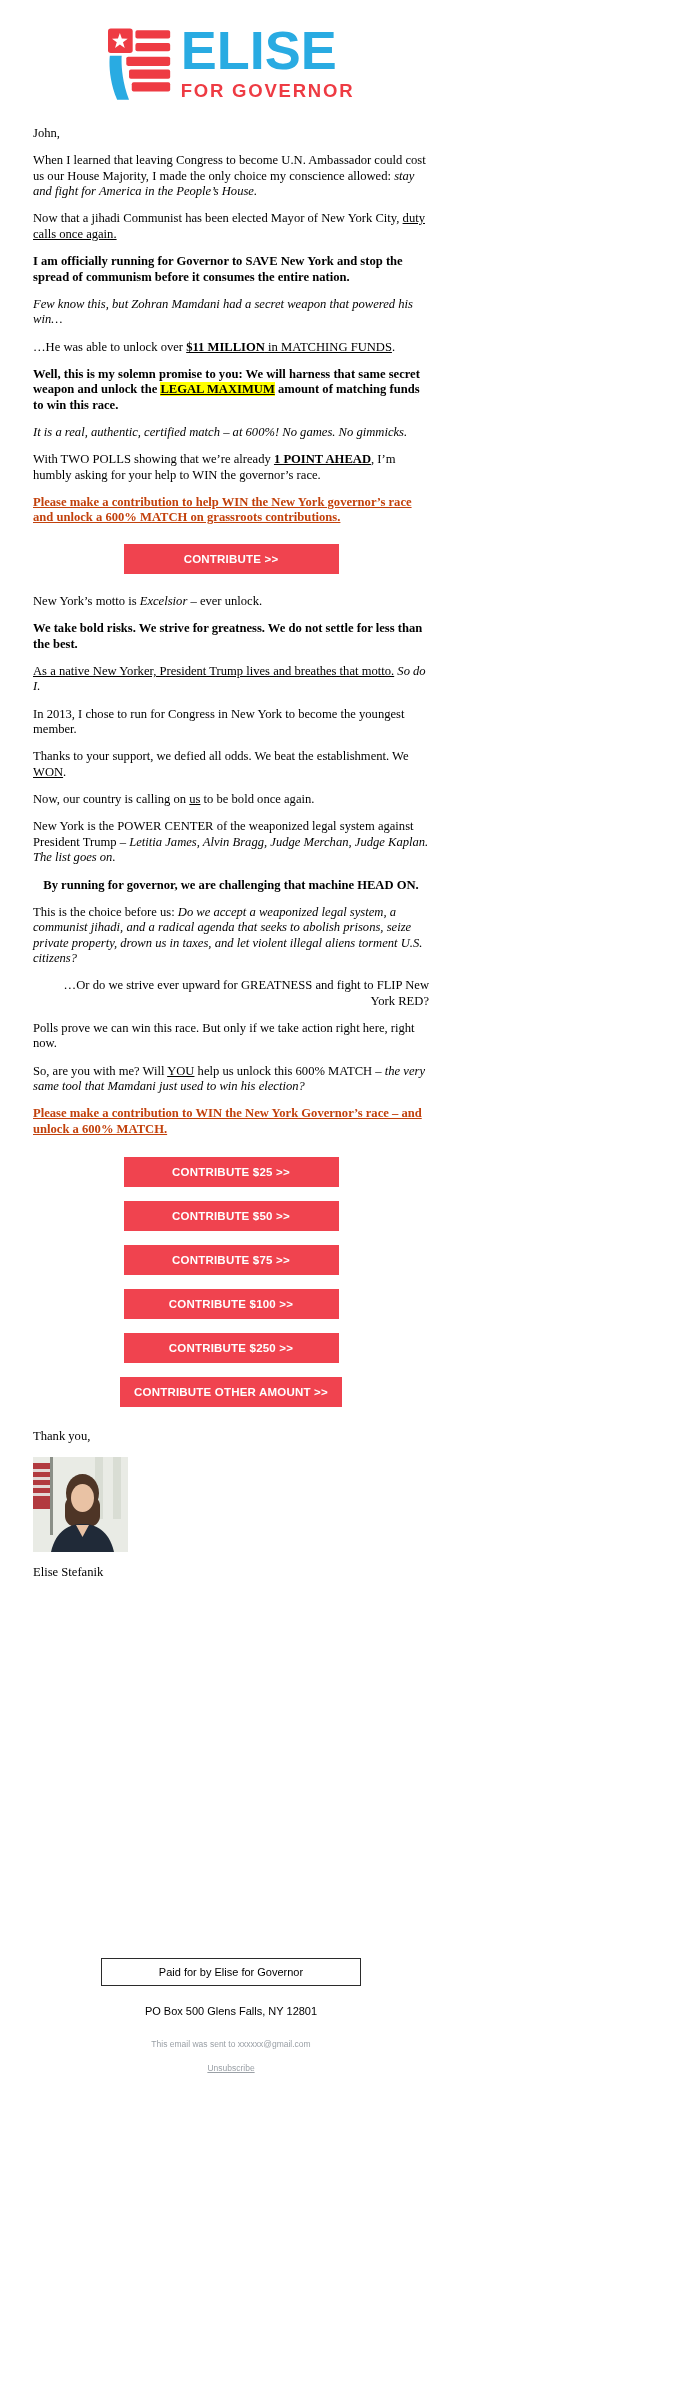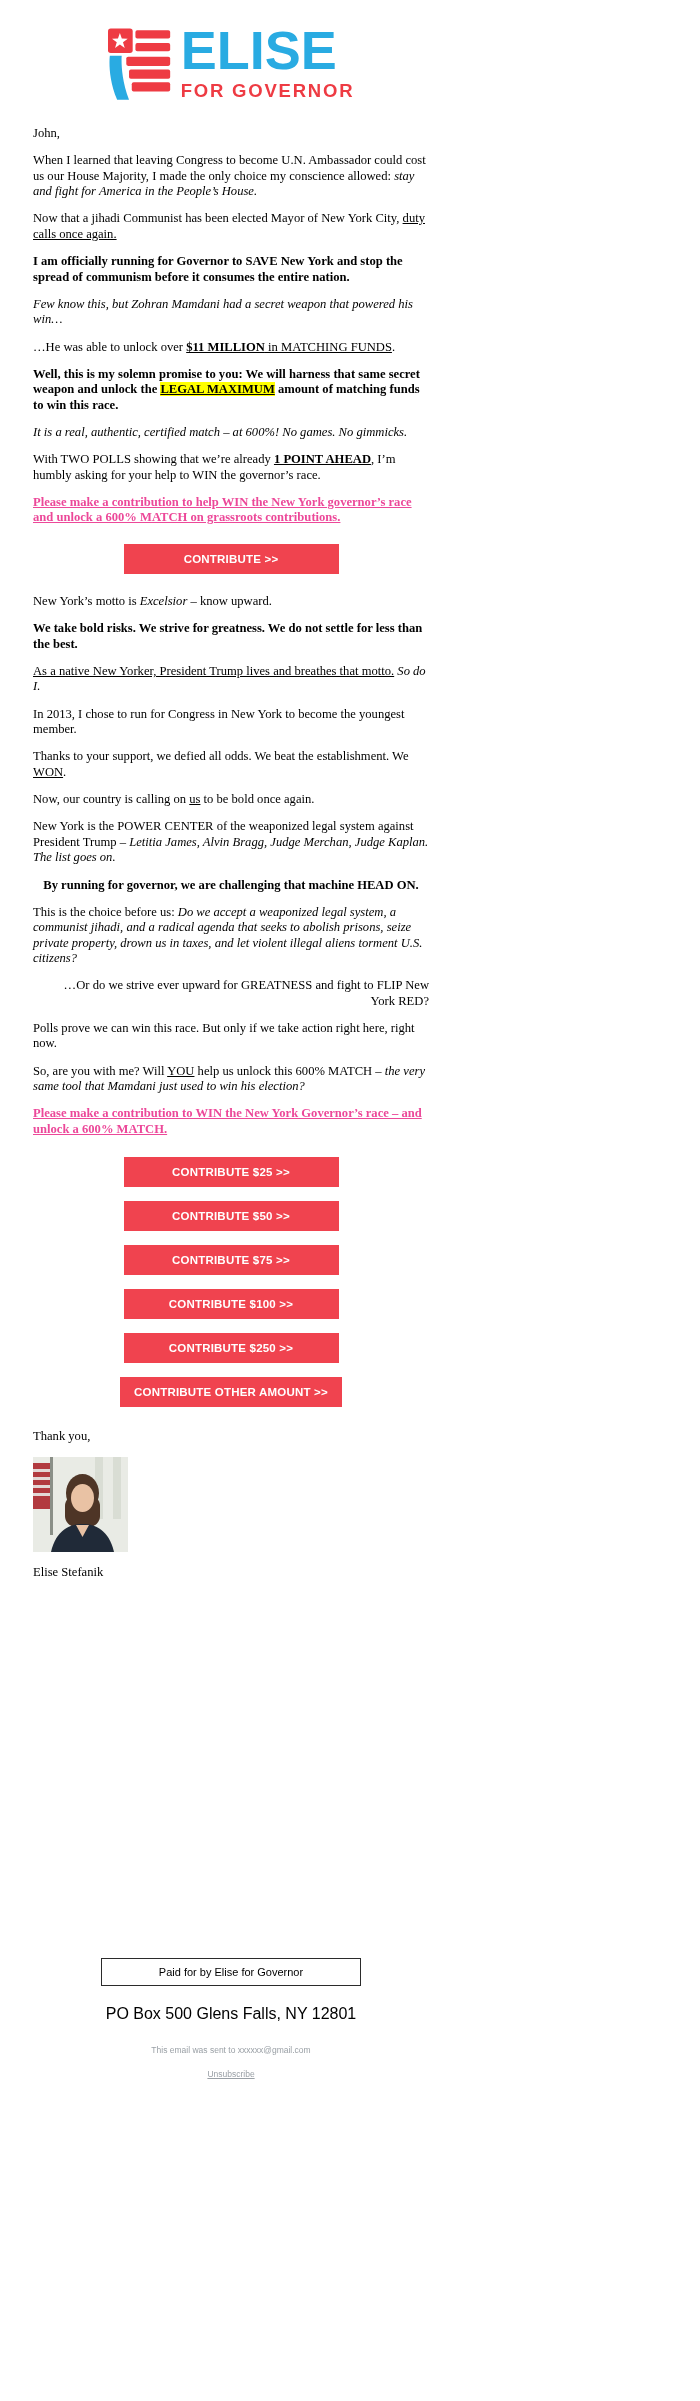--- a/index.html
+++ b/index.html
@@ -17,37 +17,37 @@
   
   p.body{margin:0 0 12px;font-size:12.6px;line-height:1.22;color:#000;font-family:"Liberation Serif",serif;}
   .i{font-style:italic;}
   .u{text-decoration:underline;}
   .b{font-weight:bold;}
   .bu{font-weight:bold;text-decoration:underline;}
   .hl{font-weight:bold;text-decoration:underline;background:#FFFF00;}
   .red-bold{color:#FF0000;font-weight:bold;}
   .center{text-align:center;}
   .indent{padding-left:17px;text-align:right;}
-  a.textlink{color:#ec4899;font-weight:bold;text-decoration:underline;cursor:pointer;}
+  a.textlink{color:#c2410c;font-weight:bold;text-decoration:underline;cursor:pointer;}
 
   
   .btn-row{text-align:center;margin:18px 0 20px;}
   .btn-row.tight{margin:0 0 14px;}
   a.btn{display:inline-block;background:#F0434F;color:#fff;font-family:"Liberation Sans",sans-serif;
         font-weight:bold;font-size:11.5px;line-height:30px;padding:0 14px;min-width:187px;
         border-radius:0;text-decoration:none;letter-spacing:.2px;cursor:pointer;text-align:center;}
 
   
   .photo{width:95px;height:95px;margin:6px 0 13px;}
   .photo svg{width:95px;height:95px;display:block;}
 
   
   .footer{margin-top:378px;text-align:center;font-family:"Liberation Sans",sans-serif;}
   .paid-box{width:258px;margin:16px auto;border:1px solid #2b2b2b;padding:7px 0;font-size:11px;color:#000;background:#fff;}
-  .address{margin-top:19px;font-size:16px;color:#000;}
+  .address{margin-top:19px;font-size:11px;color:#000;}
   .sent-to{margin-top:22px;font-size:8.5px;color:#9aa0a6;}
   .unsub{display:inline-block;margin-top:14px;font-size:8.5px;color:#9aa0a6;text-decoration:underline;cursor:pointer;}
 </style>
 </head>
 <body>
 
 <div class="page">
   <div class="email">
 
     <div class="logo-wrap">
@@ -88,21 +88,21 @@
       <p class="body i">It is a real, authentic, certified match – at 600%! No games. No gimmicks.</p>
 
       <p class="body"><span>With TWO POLLS showing that we’re already </span><span class="bu">1 POINT AHEAD</span><span>, I’m humbly asking for your help to WIN the governor’s race.</span></p>
 
       <p class="body"><a class="textlink">Please make a contribution to help WIN the New York governor’s race and unlock a 600% MATCH on grassroots contributions.</a></p>
 
       <div class="btn-row">
         <a class="btn">CONTRIBUTE &gt;&gt;</a>
       </div>
 
-      <p class="body"><span>New York’s motto is </span><span class="i">Excelsior</span><span> – know upward.</span></p>
+      <p class="body"><span>New York’s motto is </span><span class="i">Excelsior</span><span> – ever unlock.</span></p>
 
       <p class="body b">We take bold risks. We strive for greatness. We do not settle for less than the best.</p>
 
       <p class="body"><span class="u">As a native New Yorker, President Trump lives and breathes that motto.</span><span> </span><span class="i">So do I.</span></p>
 
       <p class="body">In 2013, I chose to run for Congress in New York to become the youngest member.</p>
 
       <p class="body"><span>Thanks to your support, we defied all odds. We beat the establishment. We </span><span class="u">WON</span><span>.</span></p>
 
       <p class="body"><span>Now, our country is calling on </span><span class="u">us</span><span> to be bold once again.</span></p>

